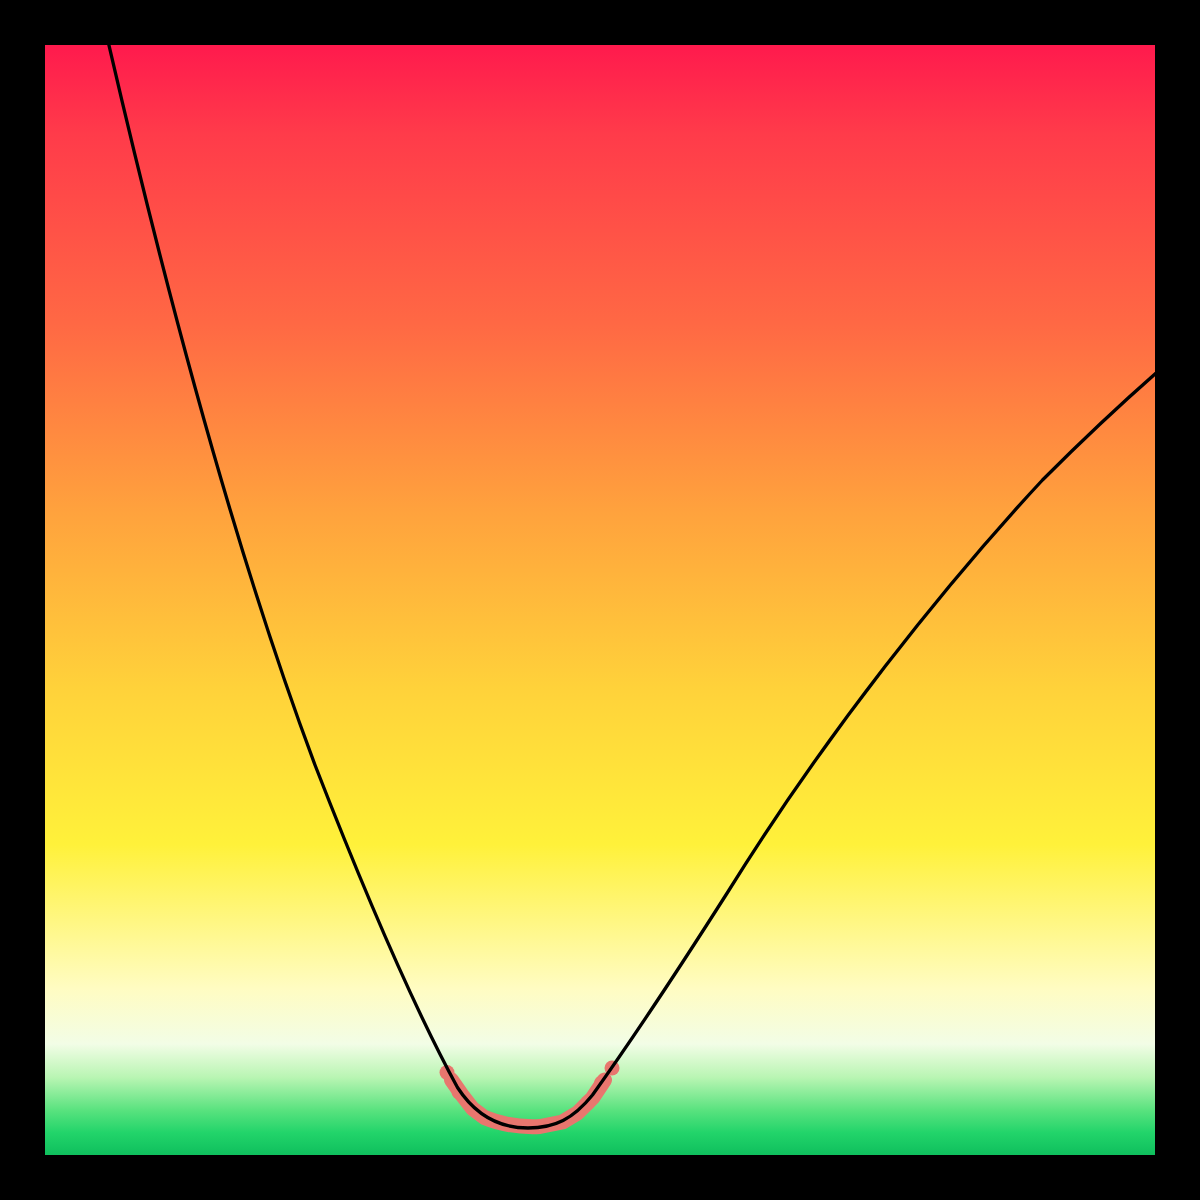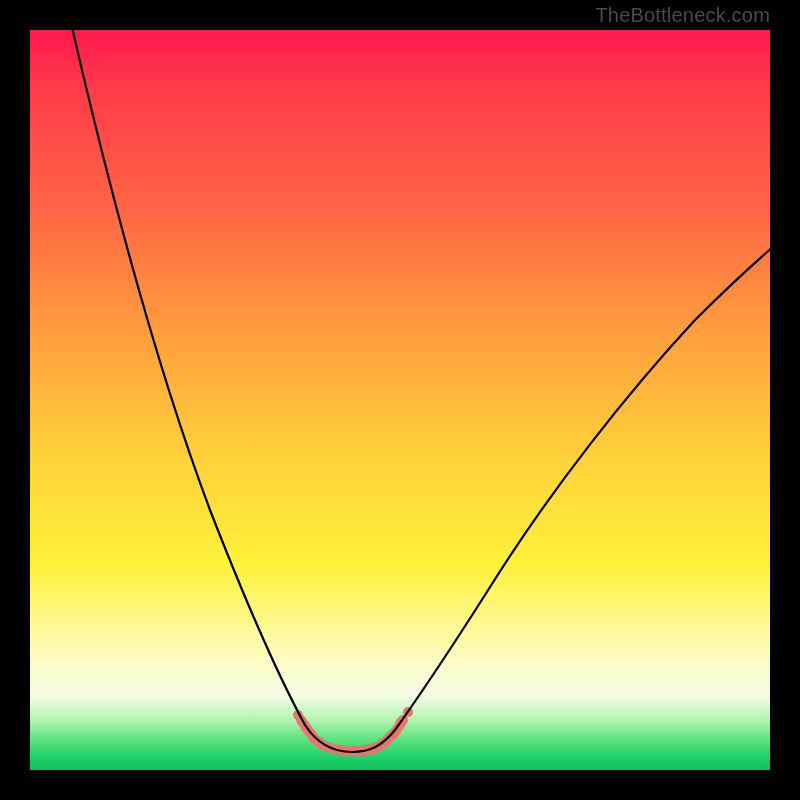--- a/index.html
+++ b/index.html
@@ -74,21 +74,20 @@
     stroke-linejoin: round;
   }
   .trough-dot {
     fill: #e8766e;
   }
 </style>
 </head>
 <body>
 <div class="frame">
 
-  <div class="watermark">TheBottleneck.com</div>
 
   <div class="plot-area">
     <svg class="overlay" viewBox="0 0 740 740">
 
       <path class="trough-line" d="M 271 690
                L 278 700
                L 285 709
                L 293 715
                Q 310 722 330 721
                L 345 718

